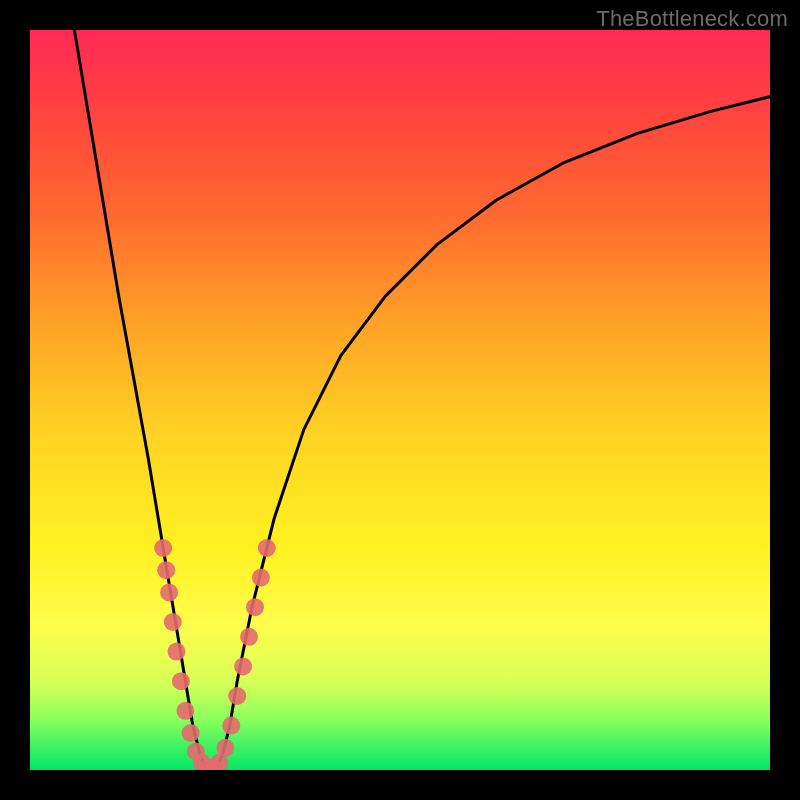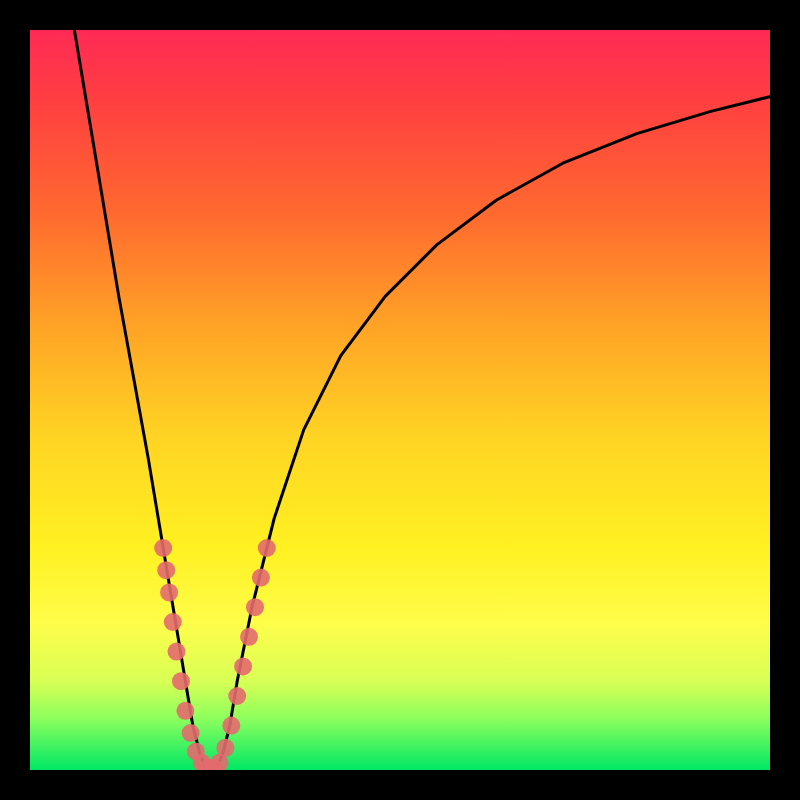--- a/index.html
+++ b/index.html
@@ -54,20 +54,21 @@
     left: 0;
     top: 0;
     width: 740px;
     height: 740px;
   }
 </style>
 </head>
 <body>
 
 <div class="frame">
+  <div class="watermark">TheBottleneck.com</div>
   <div class="plot">
     <svg class="overlay" viewBox="0 0 740 740" preserveAspectRatio="none">
       <path id="curve-path" fill="none" stroke="#000" stroke-width="3" stroke-linecap="round" stroke-linejoin="round" d="M44.4 0.0 L59.2 88.8 L74.0 177.6 L88.8 266.4 L103.6 347.8 L118.4 429.2 L133.2 518.0 L140.6 562.4 L148.0 606.8 L155.4 651.2 L162.8 695.6 L170.2 725.2 L177.6 740.0 L185.0 740.0 L192.4 725.2 L199.8 695.6 L207.2 651.2 L222.0 577.2 L244.2 488.4 L273.8 399.6 L310.8 325.6 L355.2 266.4 L407.0 214.6 L466.2 170.2 L532.8 133.2 L606.8 103.6 L680.8 81.4 L740.0 66.6"></path>
       <g id="dots-group">
           <circle cx="133.2" cy="518.0" r="9" fill="#e36a6e" fill-opacity="0.9"></circle>
           <circle cx="136.2" cy="540.2" r="9" fill="#e36a6e" fill-opacity="0.9"></circle>
           <circle cx="139.1" cy="562.4" r="9" fill="#e36a6e" fill-opacity="0.9"></circle>
           <circle cx="142.8" cy="592.0" r="9" fill="#e36a6e" fill-opacity="0.9"></circle>
           <circle cx="146.5" cy="621.6" r="9" fill="#e36a6e" fill-opacity="0.9"></circle>
           <circle cx="151.0" cy="651.2" r="9" fill="#e36a6e" fill-opacity="0.9"></circle>

